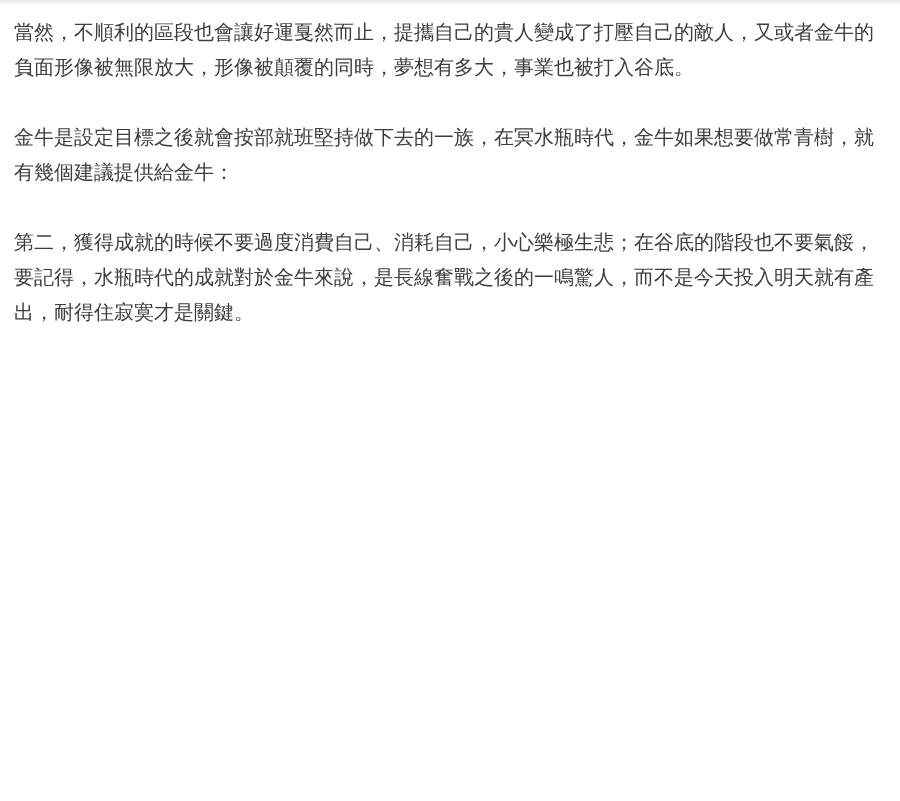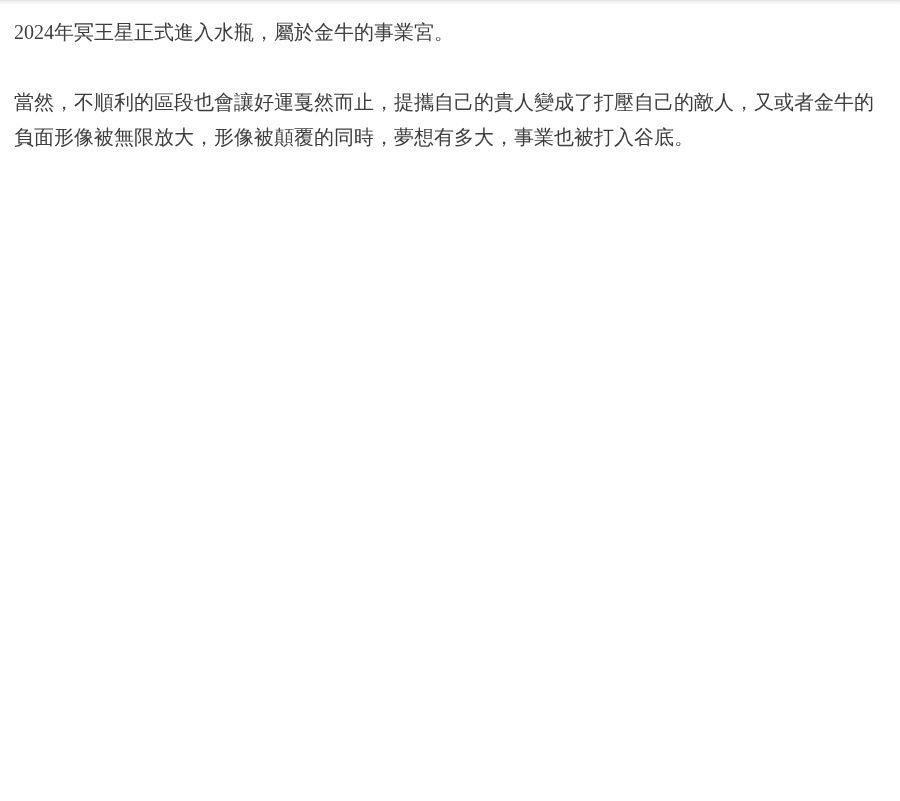--- a/index.html
+++ b/index.html
@@ -37,15 +37,16 @@
     margin: 0 0 35px 0;
     word-break: break-all;
   }
 </style>
 </head>
 <body>
 
 <div class="top-border"></div>
 
 <article class="article-body" lang="zh-Hant">
-  <p>2024年冥王星正式進入水瓶，屬於金牛的事業宮。</p>
   <p>當然，不順利的區段也會讓好運戛然而止，提攜自己的貴人變成了打壓自己的敵人，又或者金牛的負面形像被無限放大，形像被顛覆的同時，夢想有多大，事業也被打入谷底。</p>
+  <p>金牛是設定目標之後就會按部就班堅持做下去的一族，在冥水瓶時代，金牛如果想要做常青樹，就有幾個建議提供給金牛：</p>
+  <p>第二，獲得成就的時候不要過度消費自己、消耗自己，小心樂極生悲；在谷底的階段也不要氣餒，要記得，水瓶時代的成就對於金牛來說，是長線奮戰之後的一鳴驚人，而不是今天投入明天就有產出，耐得住寂寞才是關鍵。</p>
 </article>
 
 </body></html>

